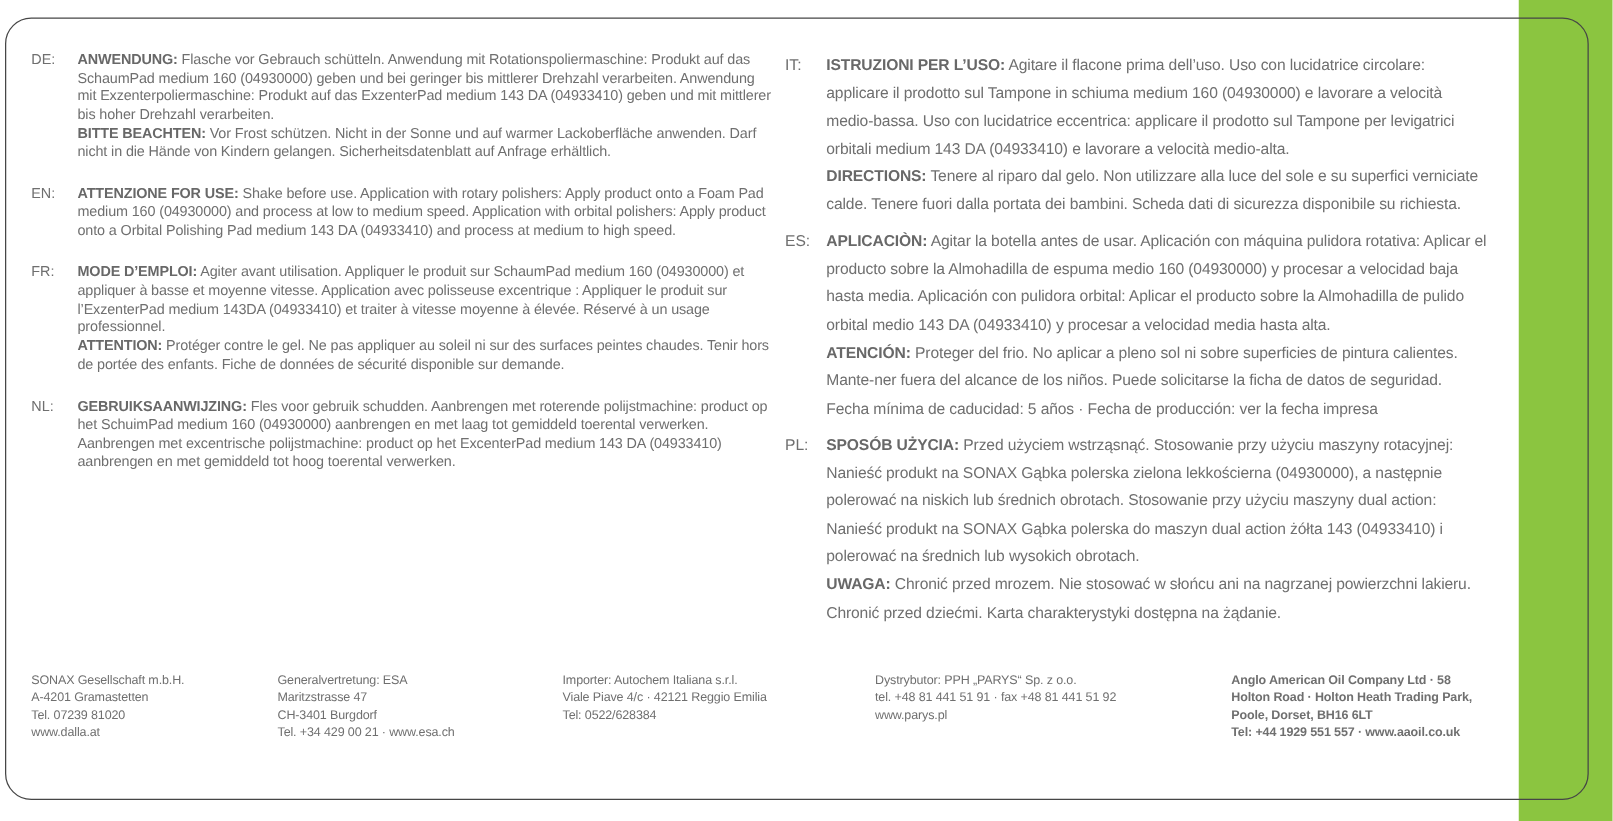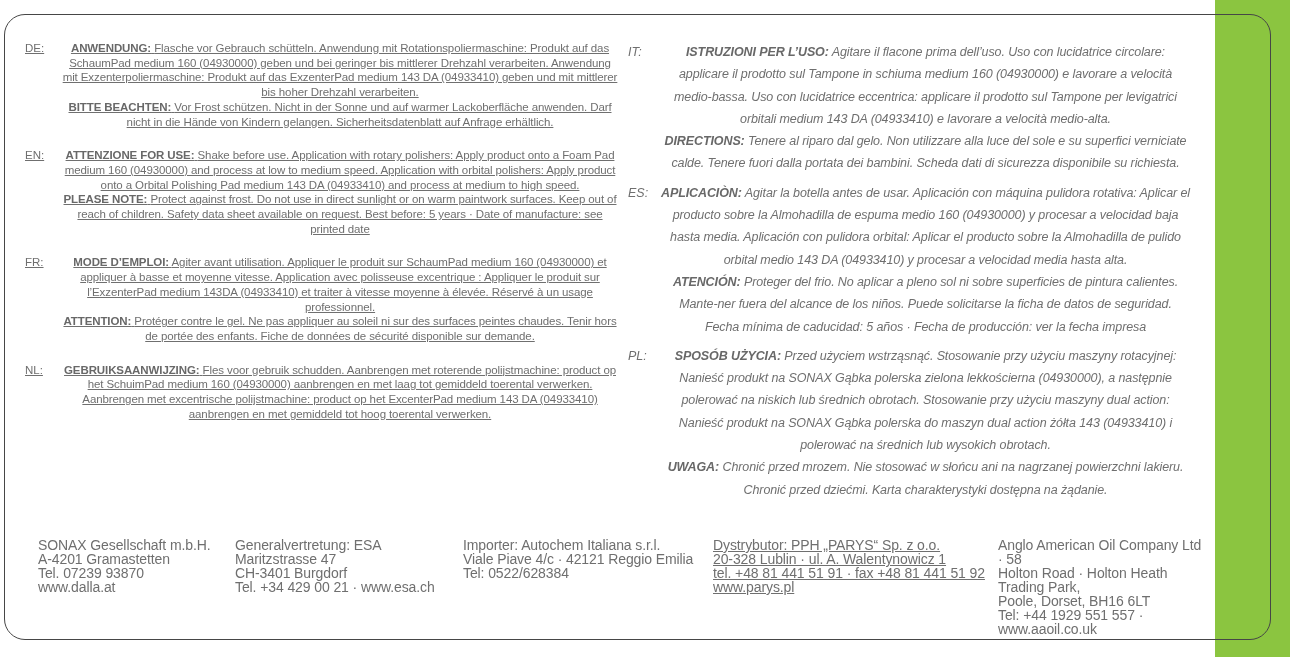--- a/index.html
+++ b/index.html
@@ -22,37 +22,37 @@
     width:1267px; height:626px;
     border:1.5px solid #464646;
     border-radius:21px;
     z-index:2;
     pointer-events:none;
   }
   .content { position:absolute; inset:0; z-index:3; }
   .col { position:absolute; top:41px; }
   .col-left  { left:25px;  width:593px; font-size:11.5px; line-height:14.7px; }
   .col-right { left:628px; width:562px; font-size:12.5px; line-height:22.3px; }
-  .col-left  .section { margin-bottom:19px;text-decoration:underline; }
-  .col-right .section { margin-bottom:7px;font-style:italic; }
+  .col-left  .section { margin-bottom:19px; }
+  .col-right .section { margin-bottom:7px; }
   .section { display:flex; align-items:flex-start; }
   .lang-code { flex:0 0 37px; font-weight:normal; }
   .col-right .lang-code { flex:0 0 33px; }
-  .section-text { flex:1; text-align:center; letter-spacing:-0.1px; }
+  .section-text { flex:1; text-align:left; letter-spacing:-0.1px; }
   .para b { font-weight:bold; color:#686868; }
   .footer {
-    position:absolute; left:38px; top:538px; width:1165px;
-    display:flex; font-size:14px; line-height:14px; z-index:3;
+    position:absolute; left:25px; top:538px; width:1165px;
+    display:flex; font-size:10px; line-height:14px; z-index:3;
     letter-spacing:-0.1px;
   }
   .footer-col-1 { width:197px; }
   .footer-col-2 { width:228px; }
   .footer-col-3 { width:250px; }
-  .footer-col-4 { width:285px;text-decoration:underline; }
-  .footer-col-5 { flex:1; }
+  .footer-col-4 { width:285px; }
+  .footer-col-5 { flex:1;font-weight:bold; }
 </style>
 </head>
 <body>
 
 <div class="green-stripe"></div>
 <div class="label-outline"></div>
 
 <div class="content">
 
   <div class="col col-left">
@@ -62,21 +62,20 @@
       <div class="section-text">
         <p class="para"><b>ANWENDUNG:</b> <span>Flasche vor Gebrauch schütteln. Anwendung mit Rotationspoliermaschine: Produkt auf das SchaumPad medium 160 (04930000) geben und bei geringer bis mittlerer Drehzahl verarbeiten. Anwendung mit Exzenterpoliermaschine: Produkt auf das ExzenterPad medium 143 DA (04933410) geben und mit mittlerer bis hoher Drehzahl verarbeiten.</span></p>
         <p class="para"><b>BITTE BEACHTEN:</b> <span>Vor Frost schützen. Nicht in der Sonne und auf warmer Lackoberfläche anwenden. Darf nicht in die Hände von Kindern gelangen. Sicherheitsdatenblatt auf Anfrage erhältlich.</span></p>
       </div>
     </div>
 
     <div class="section">
       <div class="lang-code">EN:</div>
       <div class="section-text">
         <p class="para"><b>ATTENZIONE FOR USE:</b> <span>Shake before use. Application with rotary polishers: Apply product onto a Foam Pad medium 160 (04930000) and process at low to medium speed. Application with orbital polishers: Apply product onto a Orbital Polishing Pad medium 143 DA (04933410) and process at medium to high speed.</span></p>
-        <p class="para"><b>PLEASE NOTE:</b> <span>Protect against frost. Do not use in direct sunlight or on warm paintwork surfaces. Keep out of reach of children. Safety data sheet available on request.  Best before: 5 years · Date of manufacture: see printed date</span></p>
       </div>
     </div>
 
     <div class="section">
       <div class="lang-code">FR:</div>
       <div class="section-text">
         <p class="para"><b>MODE D’EMPLOI:</b> <span>Agiter avant utilisation. Appliquer le produit sur SchaumPad medium 160 (04930000) et appliquer à basse et moyenne vitesse. Application avec polisseuse excentrique : Appliquer le produit sur l’ExzenterPad medium 143DA (04933410) et traiter à vitesse moyenne à élevée. Réservé à un usage professionnel.</span></p>
         <p class="para"><b>ATTENTION:</b> <span>Protéger contre le gel. Ne pas appliquer au soleil ni sur des surfaces peintes chaudes. Tenir hors de portée des enfants. Fiche de données de sécurité disponible sur demande.</span></p>
       </div>
     </div>
@@ -116,40 +115,39 @@
       </div>
     </div>
 
   </div>
 
   <div class="footer">
 
     <div class="footer-col-1">
       <div>SONAX Gesellschaft m.b.H.</div>
       <div>A-4201 Gramastetten</div>
-      <div>Tel. 07239 93870</div>
+      <div>Tel. 07239 81020</div>
       <div>www.dalla.at</div>
     </div>
 
     <div class="footer-col-2">
       <div>Generalvertretung: ESA</div>
       <div>Maritzstrasse 47</div>
       <div>CH-3401 Burgdorf</div>
       <div>Tel. +34 429 00 21 · www.esa.ch</div>
     </div>
 
     <div class="footer-col-3">
       <div>Importer: Autochem Italiana s.r.l.</div>
       <div>Viale Piave 4/c · 42121 Reggio Emilia</div>
       <div>Tel: 0522/628384</div>
     </div>
 
     <div class="footer-col-4">
       <div>Dystrybutor: PPH „PARYS“ Sp. z o.o.</div>
-      <div>20-328 Lublin · ul. A. Walentynowicz 1</div>
       <div>tel. +48 81 441 51 91 · fax +48 81 441 51 92</div>
       <div>www.parys.pl</div>
     </div>
 
     <div class="footer-col-5">
       <div>Anglo American Oil Company Ltd · 58</div>
       <div>Holton Road · Holton Heath Trading Park,</div>
       <div>Poole, Dorset, BH16 6LT</div>
       <div>Tel: +44 1929 551 557 · www.aaoil.co.uk</div>
     </div>

